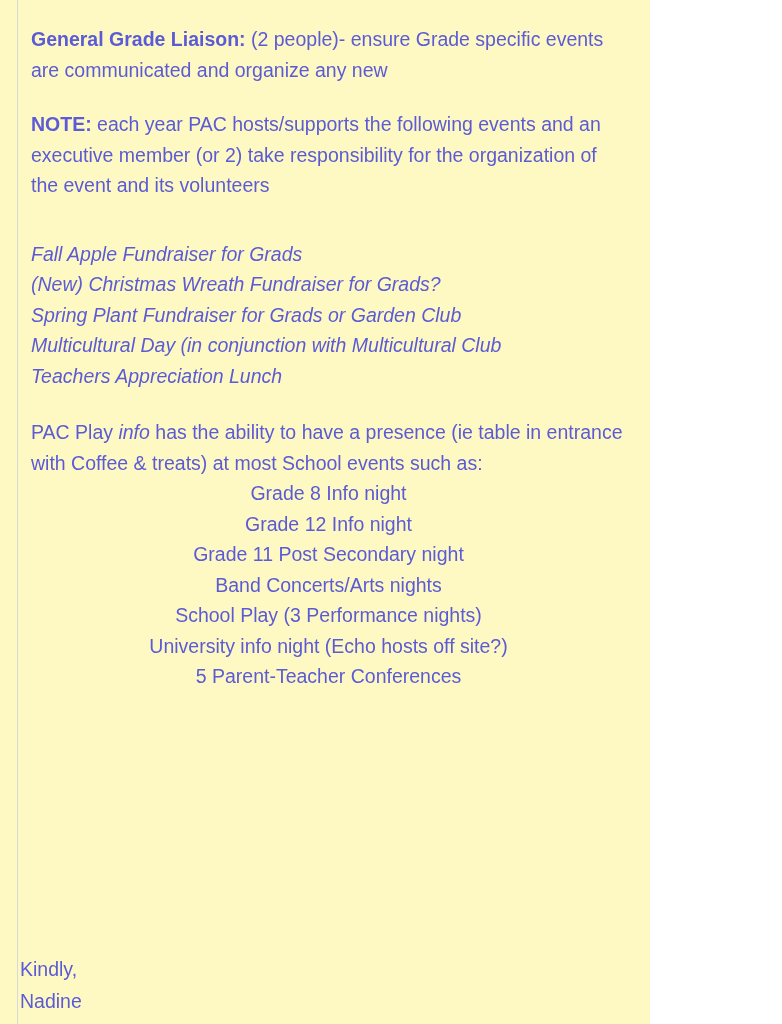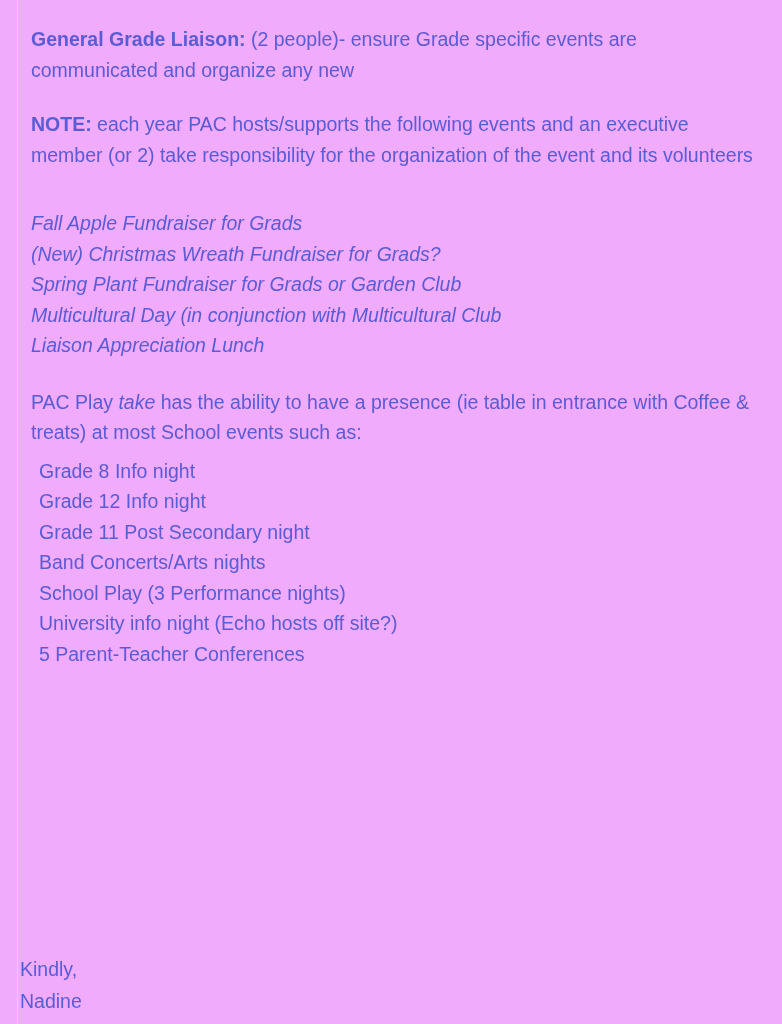--- a/index.html
+++ b/index.html
@@ -8,24 +8,24 @@
   }
   body {
     width: 782px;
     height: 1024px;
     background: #ffffff;
     font-family: "Liberation Sans", sans-serif;
     overflow: hidden;
   }
   .page {
     position: relative;
-    width: 782px;
+    width: 650px;
     height: 1024px;
     box-sizing: border-box;
-    background: #f0abfc;
+    background: #fef9c3;
   }
   .left-rule {
     position: absolute;
     left: 17px;
     top: 0;
     width: 1px;
     height: 1024px;
     background: #d8d8d8;
   }
   .content {
@@ -47,21 +47,22 @@
     font-weight: bold;
   }
   .italic-block {
     font-style: italic;
     margin: 0 0 12px 0;
   }
   .italic-block .line {
     display: block;
   }
   .list-block {
-    margin: 8px;
+    margin: 0;
+    text-align: center;
   }
   .list-block .line {
     display: block;
   }
   em {
     font-style: italic;
   }
   .signature {
     position: absolute;
     left: 20px;
@@ -95,27 +96,27 @@
       <strong>NOTE:</strong><span> each year PAC hosts/supports the following events and an executive member (or 2) take responsibility for the organization of the event and its volunteers</span>
     </p>
 
     <div class="spacer-lg"></div>
 
     <div class="italic-block">
       <span class="line">Fall Apple Fundraiser for Grads</span>
       <span class="line">(New) Christmas Wreath Fundraiser for Grads?</span>
       <span class="line">Spring Plant Fundraiser for Grads or Garden Club</span>
       <span class="line">Multicultural Day (in conjunction with Multicultural Club</span>
-      <span class="line">Liaison Appreciation Lunch</span>
+      <span class="line">Teachers Appreciation Lunch</span>
     </div>
 
     <div class="spacer-lg"></div>
 
     <p class="para tight">
-      <span>PAC Play </span><em>take</em><span> has the ability to have a presence (ie table in entrance with Coffee &amp; treats) at most School events such as:</span>
+      <span>PAC Play </span><em>info</em><span> has the ability to have a presence (ie table in entrance with Coffee &amp; treats) at most School events such as:</span>
     </p>
 
     <div class="list-block">
       <span class="line">Grade 8 Info night</span>
       <span class="line">Grade 12 Info night</span>
       <span class="line">Grade 11 Post Secondary night</span>
       <span class="line">Band Concerts/Arts nights</span>
       <span class="line">School Play (3 Performance nights)</span>
       <span class="line">University info night (Echo hosts off site?)</span>
       <span class="line">5 Parent-Teacher Conferences</span>

